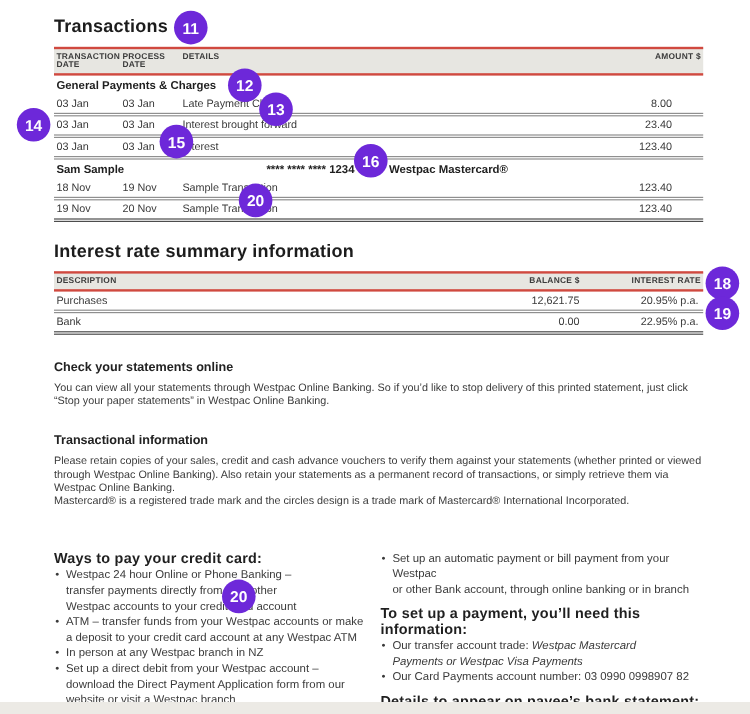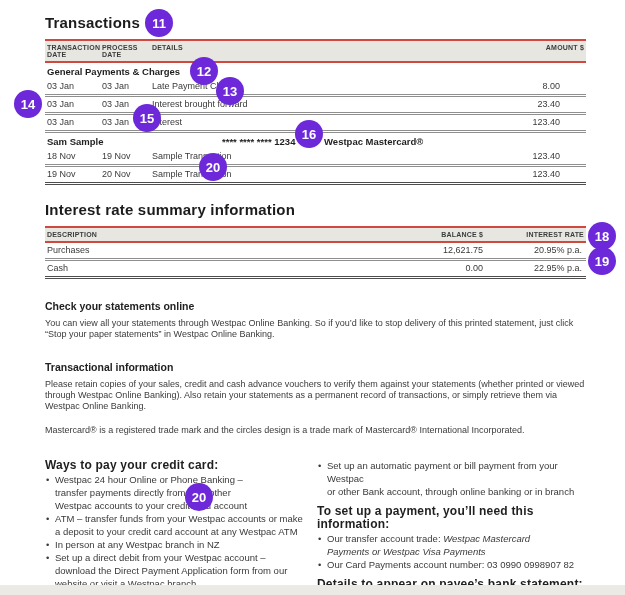--- a/index.html
+++ b/index.html
@@ -146,37 +146,37 @@
           <th class="num rate-pad">INTEREST RATE</th>
         </tr>
       </thead>
       <tbody>
         <tr class="data-row">
           <td>Purchases</td>
           <td class="num">12,621.75</td>
           <td class="num rate-pad">20.95% p.a.</td>
         </tr>
         <tr class="data-row last">
-          <td>Cash</td>
+          <td>Bank</td>
           <td class="num">0.00</td>
           <td class="num rate-pad">22.95% p.a.</td>
         </tr>
       </tbody>
     </table>
   </div>
 
   <div class="block" style="top:300px;">
     <h2 class="sub">Check your statements online</h2>
     <p class="body">You can view all your statements through Westpac Online Banking. So if you’d like to stop delivery of this printed statement, just click “Stop your paper statements” in Westpac Online Banking.</p>
   </div>
 
   <div class="block" style="top:361px;">
     <h2 class="sub">Transactional information</h2>
     <p class="body">Please retain copies of your sales, credit and cash advance vouchers to verify them against your statements (whether printed or viewed through Westpac Online Banking). Also retain your statements as a permanent record of transactions, or simply retrieve them via Westpac Online Banking.</p>
-    <p class="body" style="margin-top:13px;">Mastercard® is a registered trade mark and the circles design is a trade mark of Mastercard® International Incorporated.</p>
+    <p class="body" style="">Mastercard® is a registered trade mark and the circles design is a trade mark of Mastercard® International Incorporated.</p>
   </div>
 
   <div class="block" style="top:459px; width:545px;">
     <div class="cols">
       <div class="col-left">
         <p class="bold-head">Ways to pay your credit card:</p>
         <ul class="blt">
           <li class="pre">Westpac 24 hour Online or Phone Banking –
 transfer payments directly from your other
 Westpac accounts to your credit card account</li>

